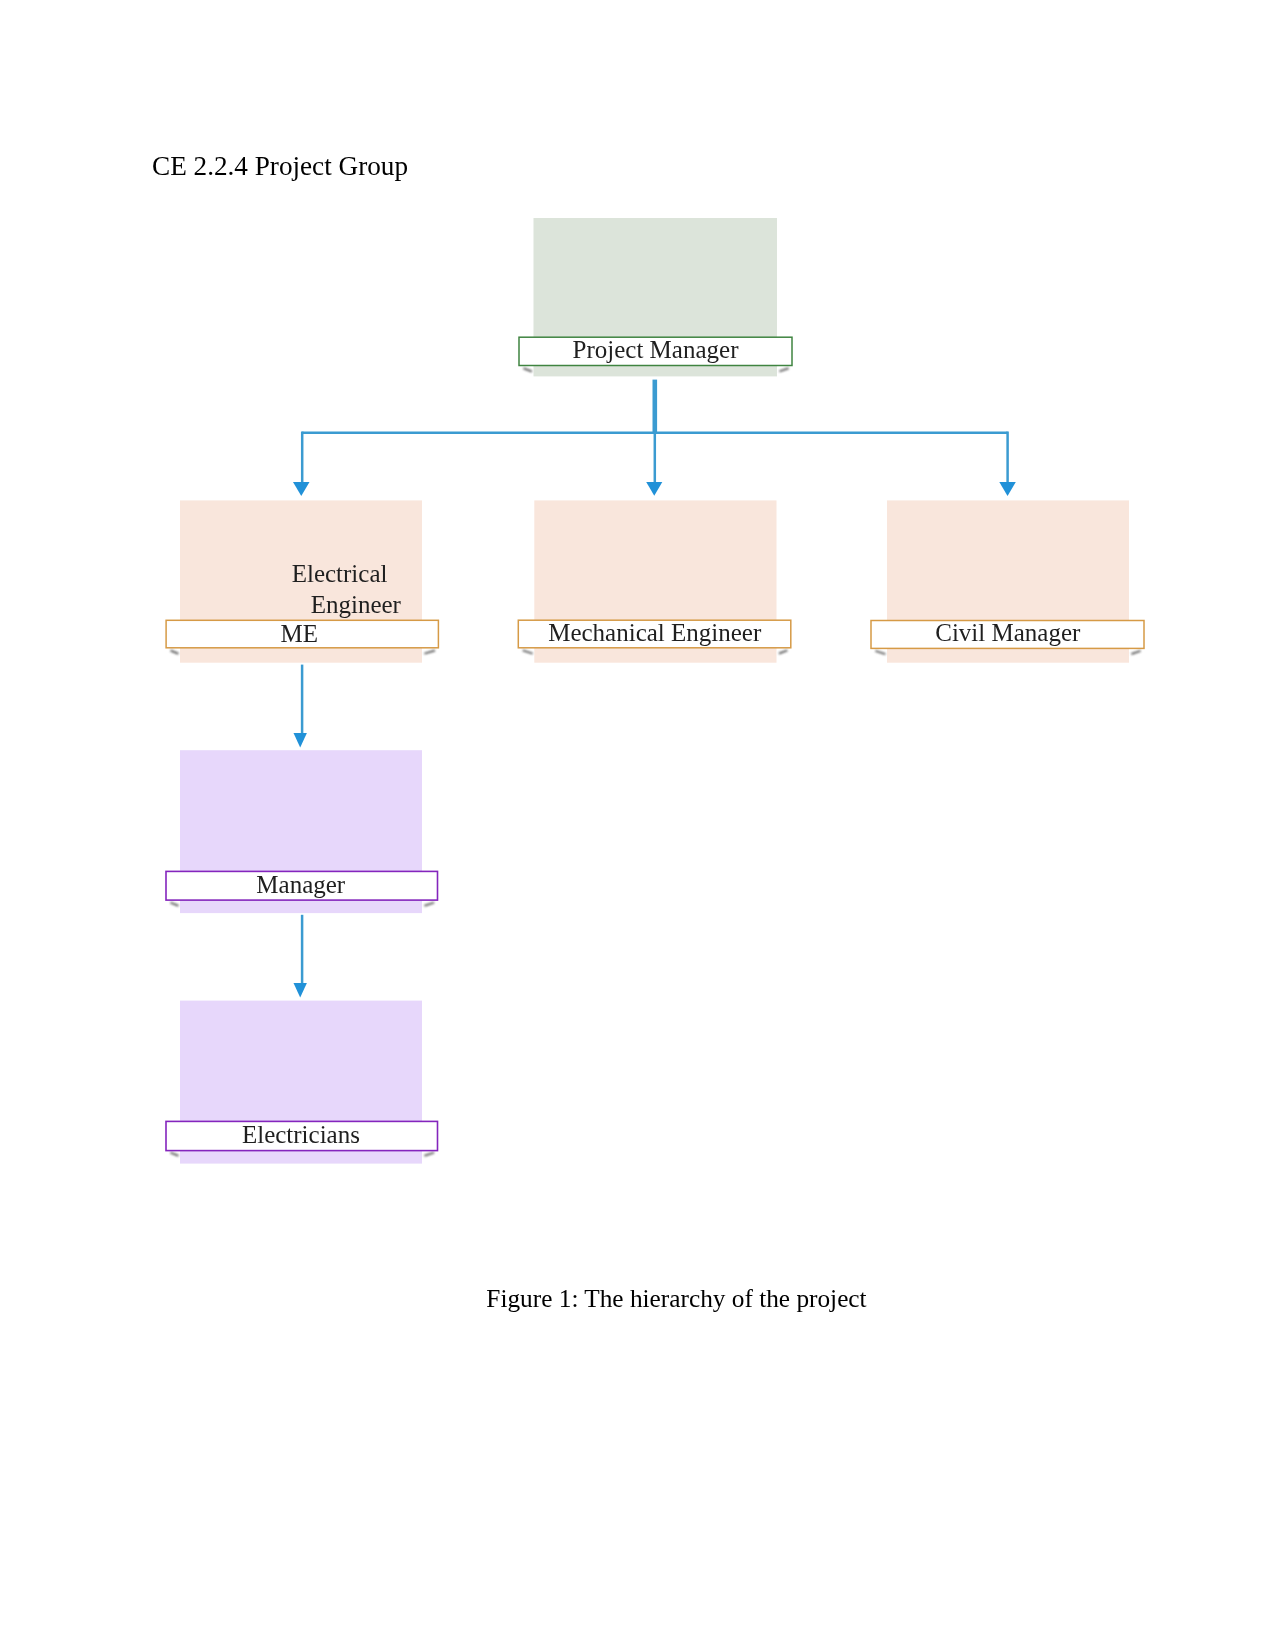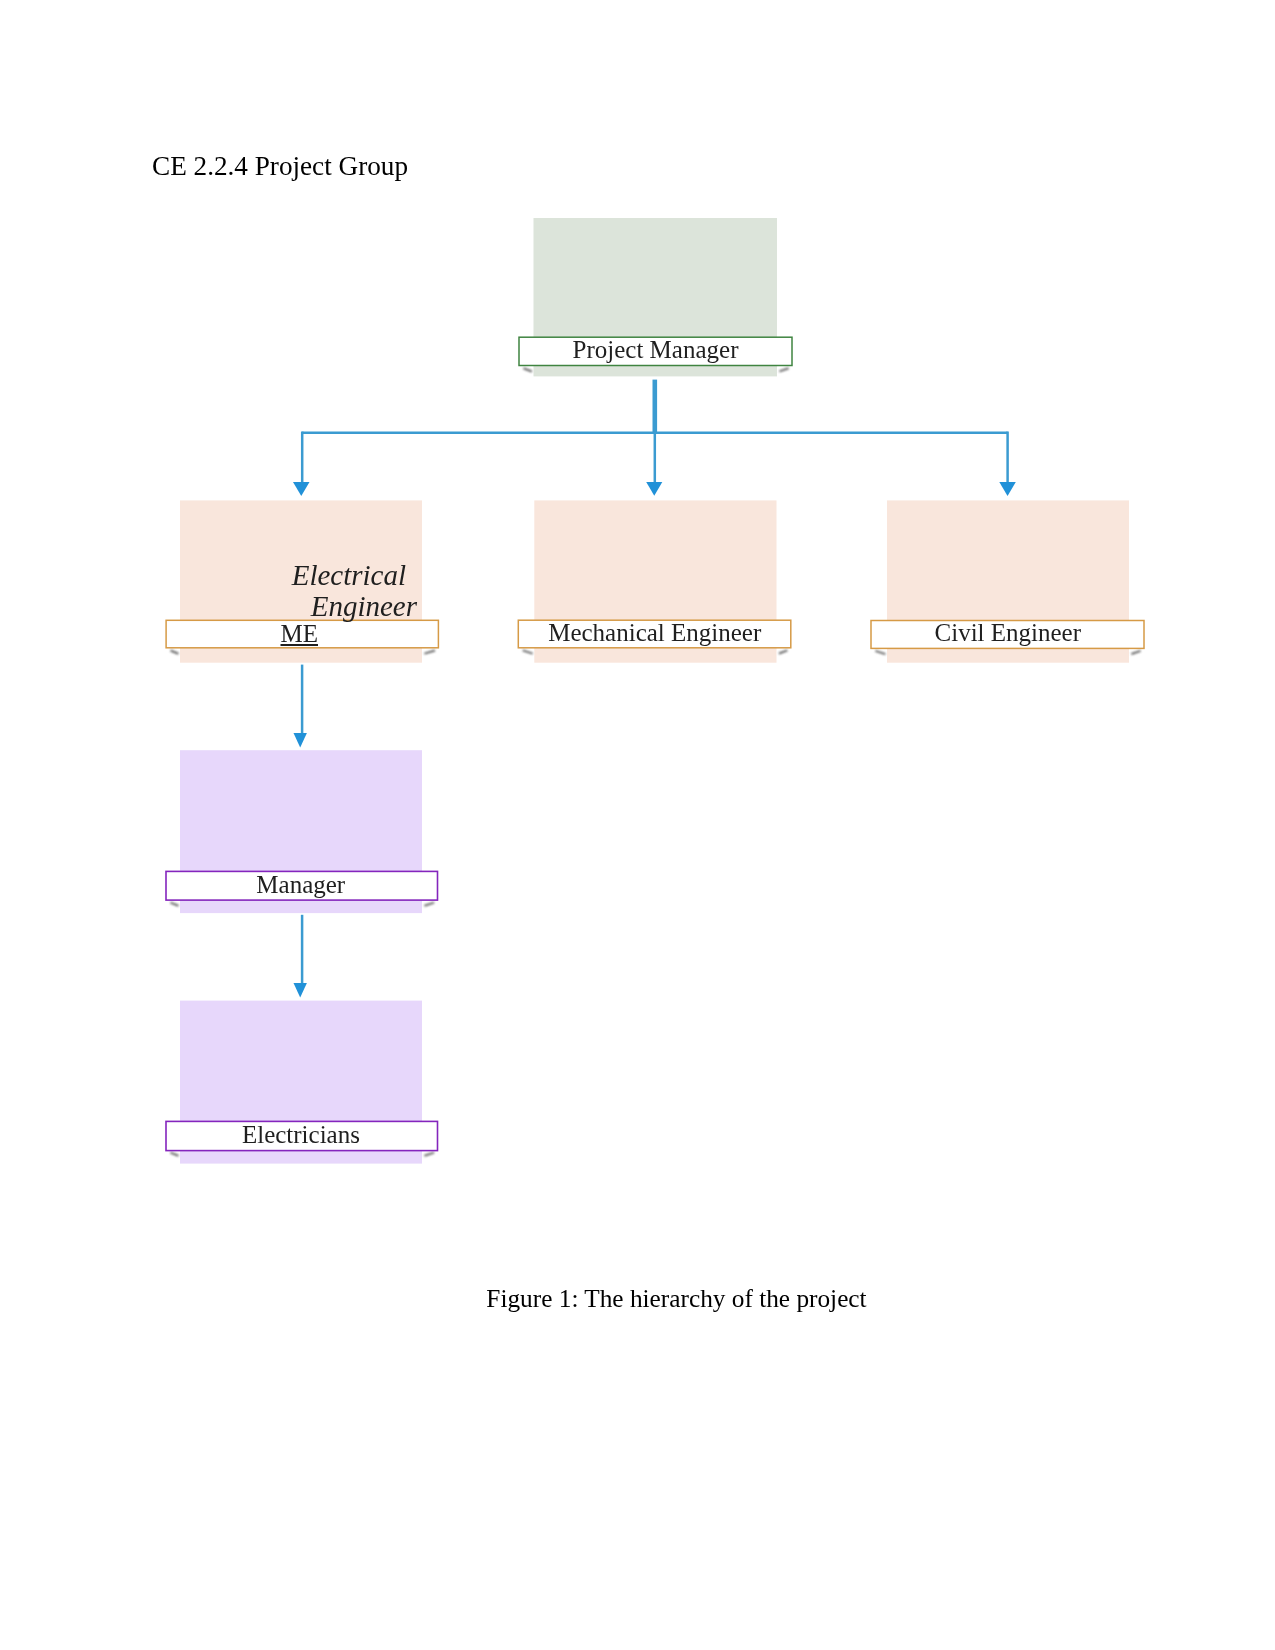--- a/index.html
+++ b/index.html
@@ -19,21 +19,21 @@
     color:#000000; white-space:nowrap; letter-spacing:0px;
   }
 
   #chart { position:absolute; left:12px; top:0; width:1275px; height:1290px; }
 
   .labeltext {
     position:absolute; left:0; width:100%;
     text-align:center; font-size:25px; line-height:1;
     color:#1f1f1f; white-space:nowrap;
   }
-  .ovl { position:absolute; font-size:29px; line-height:1; color:#1f1f1f; white-space:nowrap;font-style:italic; }
+  .ovl { position:absolute; font-size:25px; line-height:1; color:#1f1f1f; white-space:nowrap; }
 
   #caption {
     position:absolute; left:39px; top:1286px; width:1275px;
     text-align:center; font-size:25.3px; line-height:1; color:#000000;
   }
 </style>
 </head>
 <body>
 
 <div class="page">
@@ -98,22 +98,22 @@
         <rect x="154" y="871.4" width="271.5" height="28.7" fill="#ffffff" stroke="#8425bd" stroke-width="1.6"></rect>
         <rect x="154" y="1121.4" width="271.5" height="29.2" fill="#ffffff" stroke="#8425bd" stroke-width="1.6"></rect>
       </g>
     </svg>
 
     
     <div class="labeltext" style="left:507px;top:337px;width:273px;">Project Manager</div>
 
     <div class="ovl" style="left:279.7px;top:560.7px;">Electrical</div>
     <div class="ovl" style="left:279.7px;top:591.5px;margin-left:19px;">Engineer</div>
-    <div class="labeltext" style="left:151.5px;top:620.5px;width:271.5px;text-decoration:underline;">ME</div>
+    <div class="labeltext" style="left:151.5px;top:620.5px;width:271.5px;">ME</div>
 
     <div class="labeltext" style="left:506.5px;top:620px;width:272.5px;">Mechanical Engineer</div>
-    <div class="labeltext" style="left:859.3px;top:620px;width:273px;">Civil Engineer</div>
+    <div class="labeltext" style="left:859.3px;top:620px;width:273px;">Civil Manager</div>
     <div class="labeltext" style="left:153px;top:872px;width:271.5px;">Manager</div>
     <div class="labeltext" style="left:153.2px;top:1121.5px;width:271.5px;">Electricians</div>
   </div>
 
   <div id="caption">Figure 1: The hierarchy of the project</div>
 </div>
 
 </body></html>

